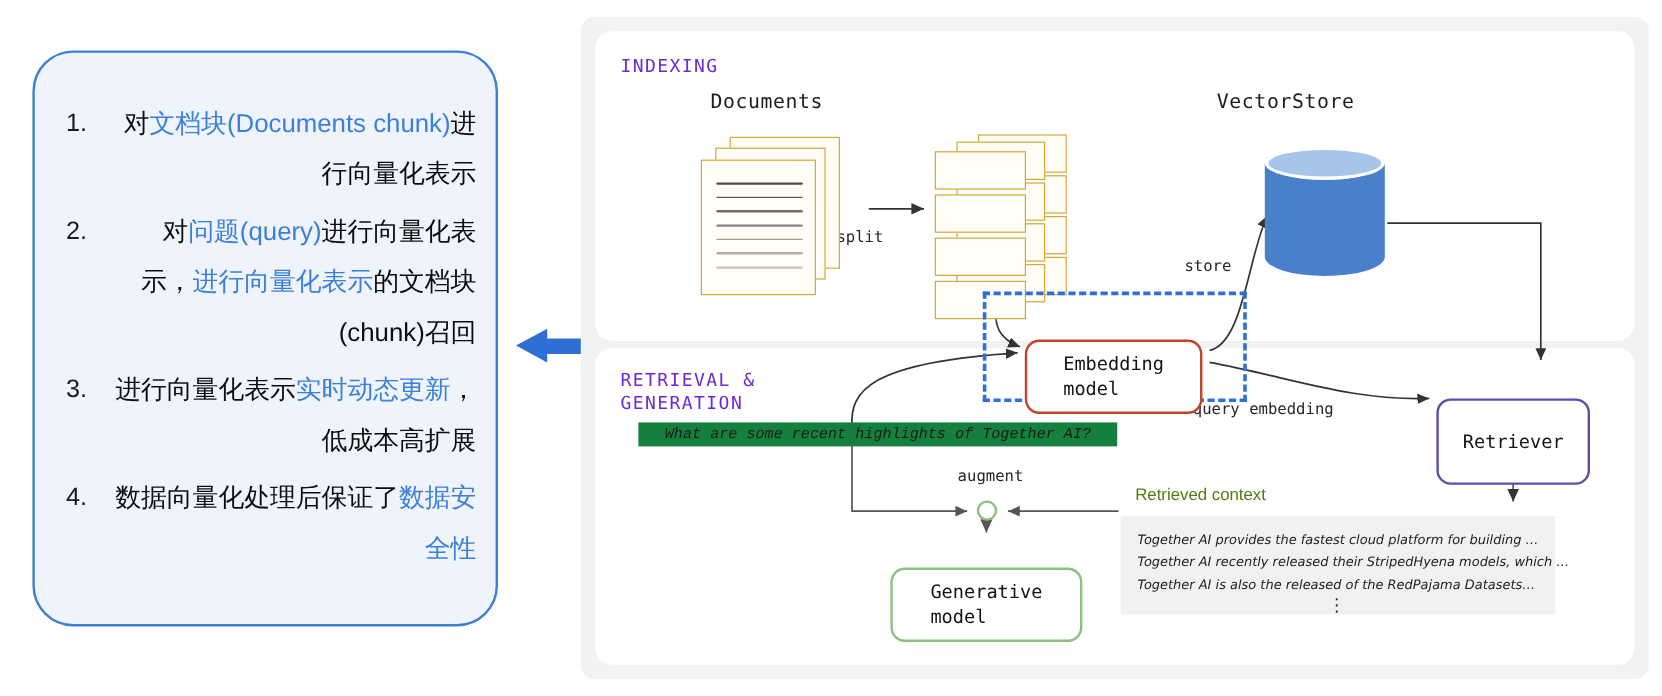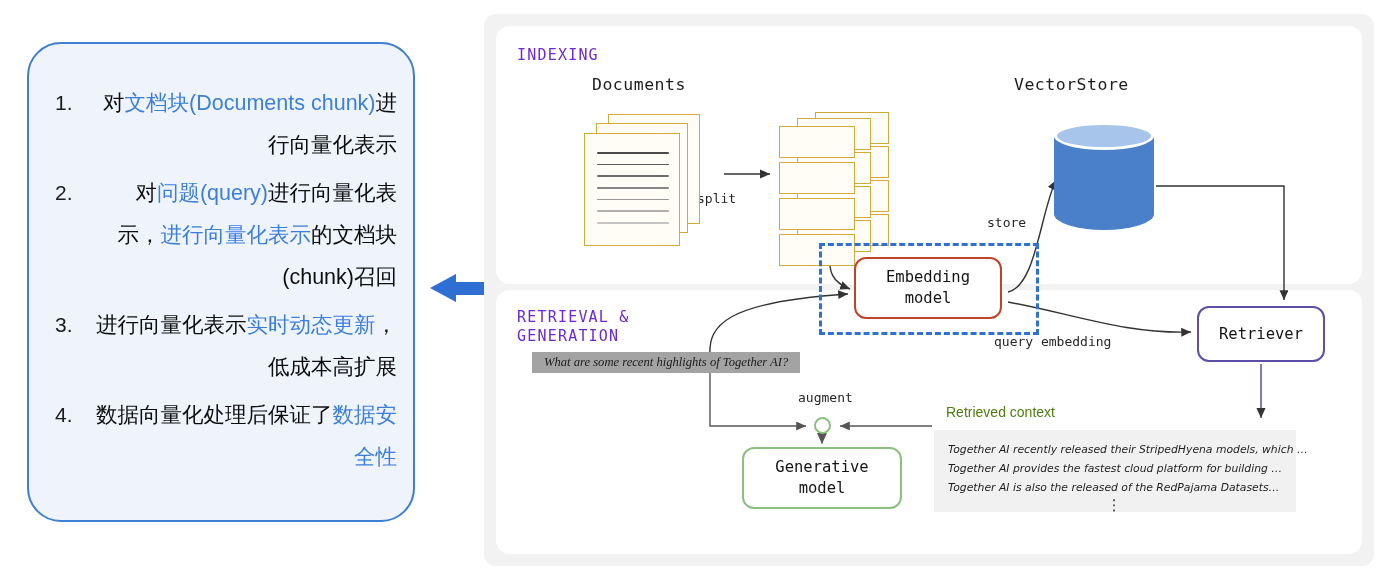--- a/index.html
+++ b/index.html
@@ -141,57 +141,58 @@
     width: 100px; height: 28px;
     background: #a7c4ea;
     border: 3px solid #ffffff;
     border-radius: 50%;
   }
 
   
   .node {
     position: absolute;
     display: flex; align-items: center; justify-content: center;
-    text-align: center;
+    text-align: left;
     font-family: "DejaVu Sans Mono", monospace;
     font-size: 15.5px;
     line-height: 21px;
     color: #141414;
     background: #ffffff;
     border-radius: 12px;
     white-space: pre-line;
+    margin-top: 26px;
   }
   .node-embedding {
     left: 370px; top: 243px; width: 148px; height: 62px;
     border: 2.2px solid #c0442c;
   }
   .node-retriever {
-    left: 713px; top: 292px; width: 128px; height: 56px;
+    left: 713px; top: 292px; width: 128px; height: 72px;
     border: 2.2px solid #5b4fa8;
   }
   .node-generative {
     left: 258px; top: 433px; width: 160px; height: 62px;
     border: 2.2px solid #8cc07f;
   }
 
   .dashed-box {
     position: absolute;
     left: 335px; top: 229px;
     width: 220px; height: 92px;
     border: 3.4px dashed #2f70d6;
     background: transparent;
   }
 
   .hand {
     position: absolute;
-    font-family: Liberation Serif, serif;
+    font-family: Liberation Mono, monospace;
     font-size: 12.6px;
     color: #1b1b1b;
-    background: #a3a3a3;
-    padding: 3px 12px;
+    background: #15803d;
+    padding: 3px 22px;
     white-space: nowrap;
     font-style: italic;
   }
   .h-question { left: 48px;  top: 338px; }
   .h-vector   { left: 455px; top: 338px; }
 
   .ctx-title {
     position: absolute;
     left: 462px; top: 390px;
     font-family: Liberation Sans, sans-serif;
@@ -371,22 +372,22 @@
     <div class="node node-generative">Generative
 model</div>
 
     <div class="augment-circle"></div>
 
     <div class="hand h-question">What are some recent highlights of Together AI?</div>
 
     <div class="ctx-title">Retrieved context</div>
     <div class="ctx-box">
       <div id="ctx-lines">
+          <div class="ctx-line">Together AI provides the fastest cloud platform for building …</div>
           <div class="ctx-line">Together AI recently released their StripedHyena models, which …</div>
-          <div class="ctx-line">Together AI provides the fastest cloud platform for building …</div>
           <div class="ctx-line">Together AI is also the released of the RedPajama Datasets…</div>
         </div>
       <div class="ctx-dots">⋮</div>
     </div>
 
   </div>
 
 </div>
 
 </body></html>

